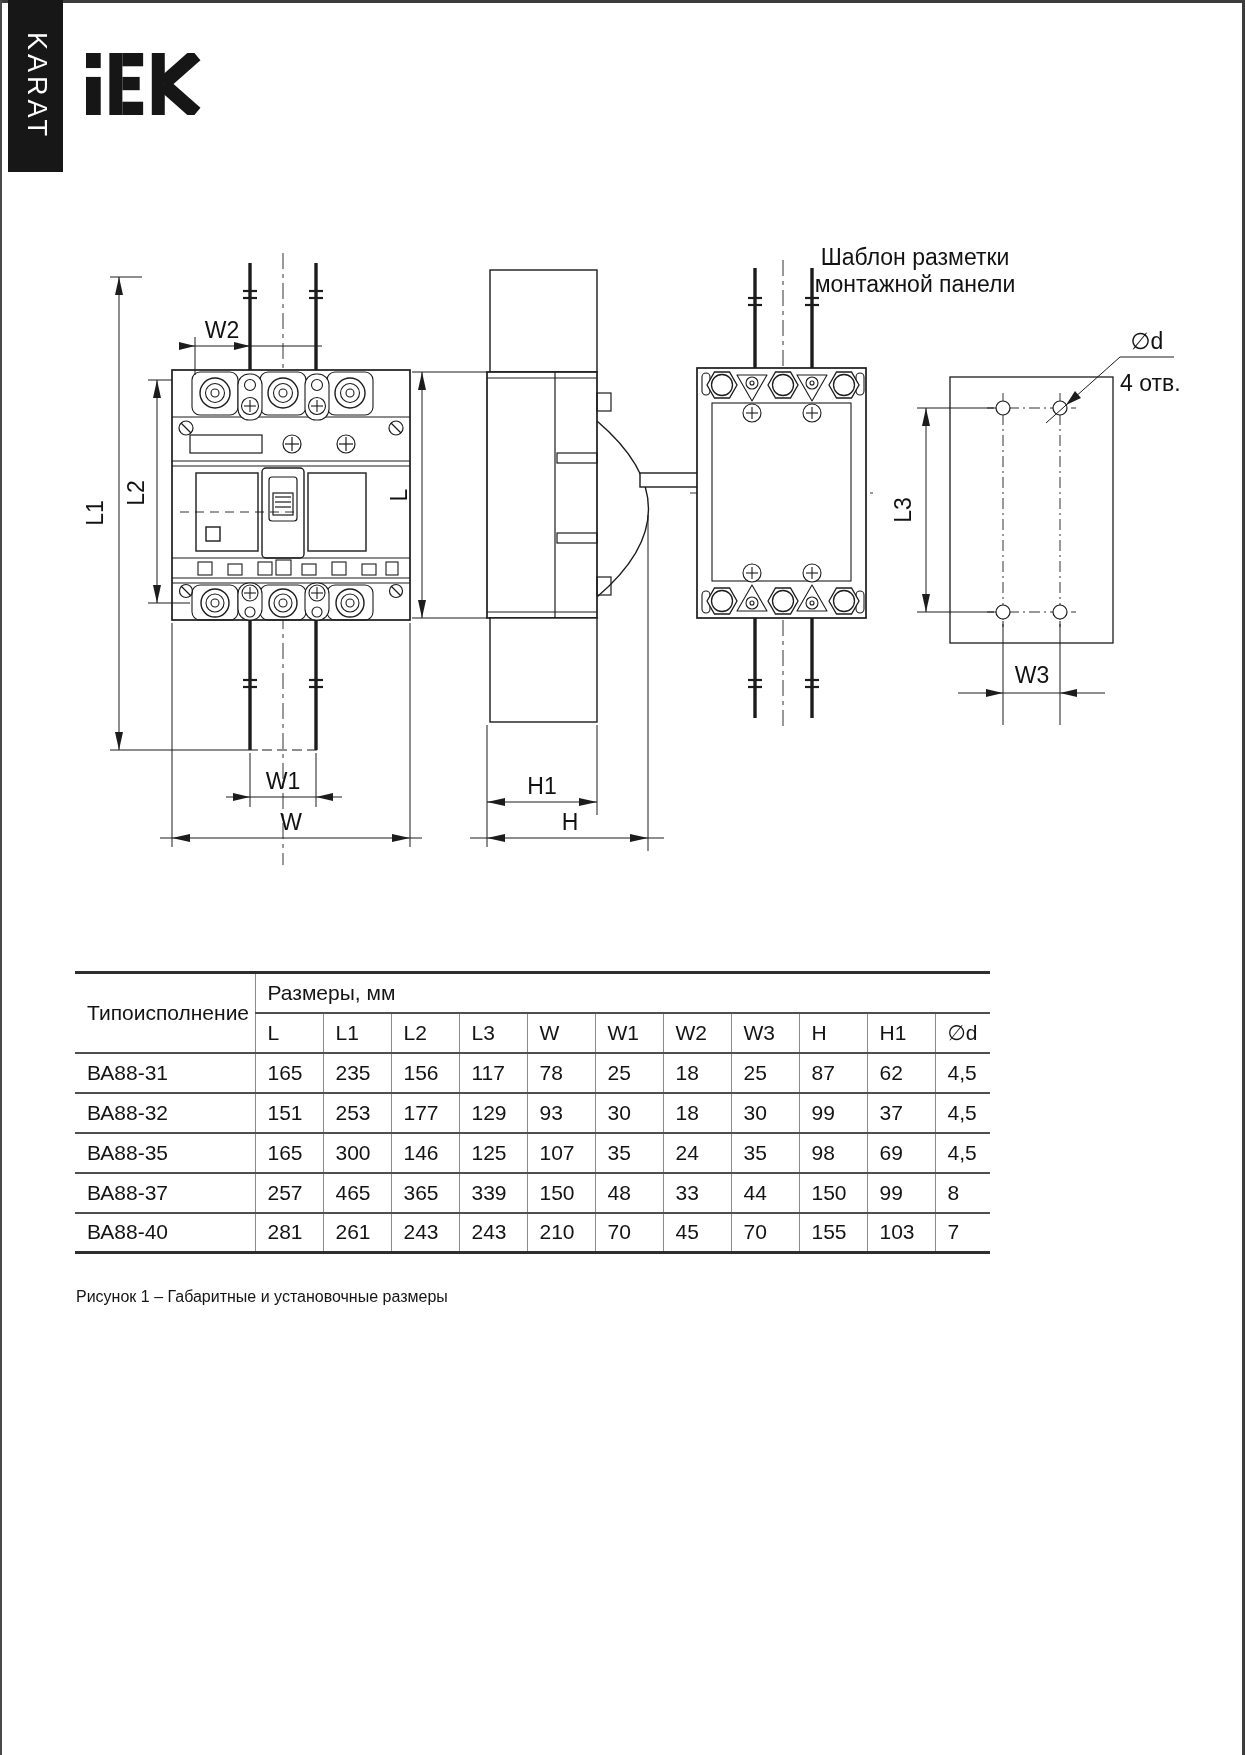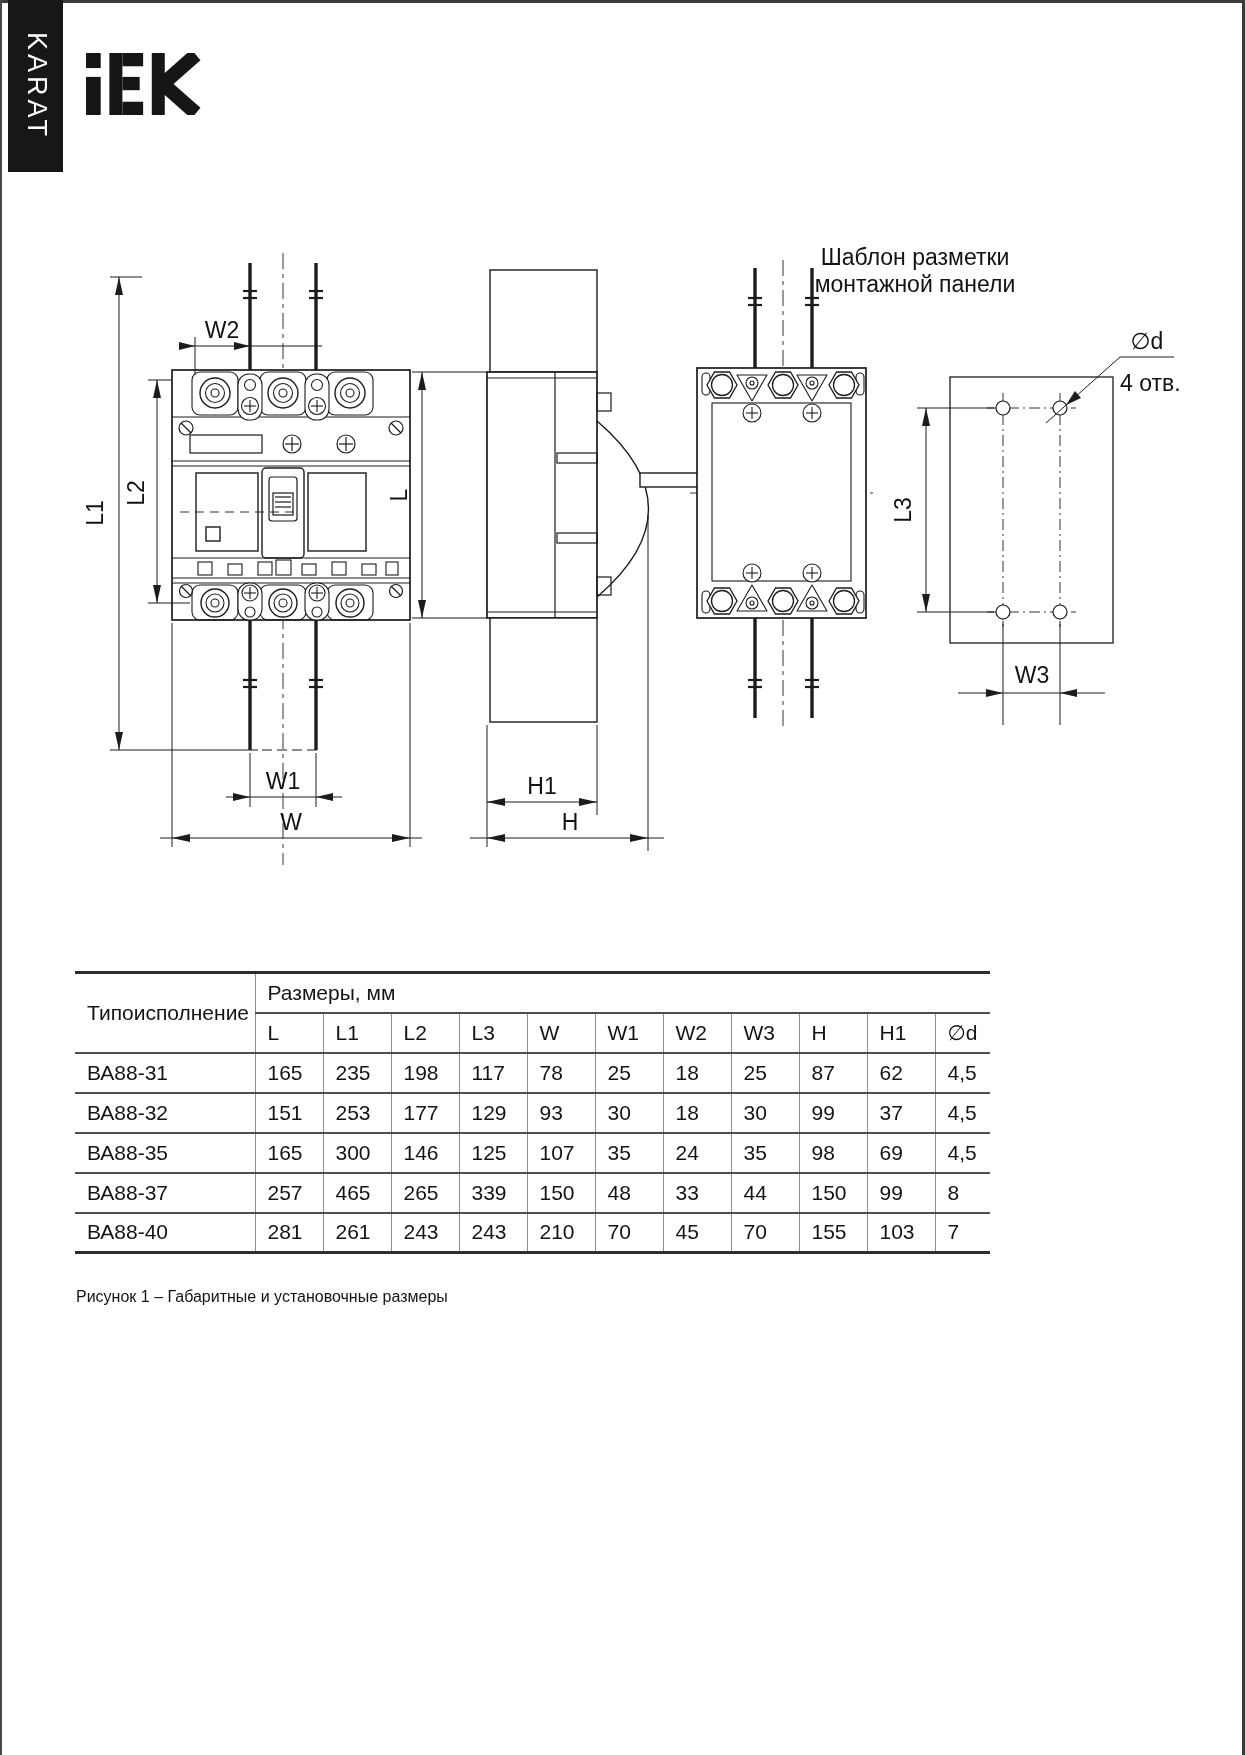--- a/index.html
+++ b/index.html
@@ -399,21 +399,21 @@
     <td class="vline">W2</td>
     <td class="vline">W3</td>
     <td class="vline">H</td>
     <td class="vline">H1</td>
     <td class="vline">∅d</td>
   </tr>
   <tr>
     <td>ВА88-31</td>
     <td class="vline">165</td>
     <td class="vline">235</td>
-    <td class="vline">198</td>
+    <td class="vline">156</td>
     <td class="vline">117</td>
     <td class="vline">78</td>
     <td class="vline">25</td>
     <td class="vline">18</td>
     <td class="vline">25</td>
     <td class="vline">87</td>
     <td class="vline">62</td>
     <td class="vline">4,5</td>
   </tr>
   <tr>
@@ -441,21 +441,21 @@
     <td class="vline">24</td>
     <td class="vline">35</td>
     <td class="vline">98</td>
     <td class="vline">69</td>
     <td class="vline">4,5</td>
   </tr>
   <tr>
     <td>ВА88-37</td>
     <td class="vline">257</td>
     <td class="vline">465</td>
-    <td class="vline">265</td>
+    <td class="vline">365</td>
     <td class="vline">339</td>
     <td class="vline">150</td>
     <td class="vline">48</td>
     <td class="vline">33</td>
     <td class="vline">44</td>
     <td class="vline">150</td>
     <td class="vline">99</td>
     <td class="vline">8</td>
   </tr>
   <tr>

